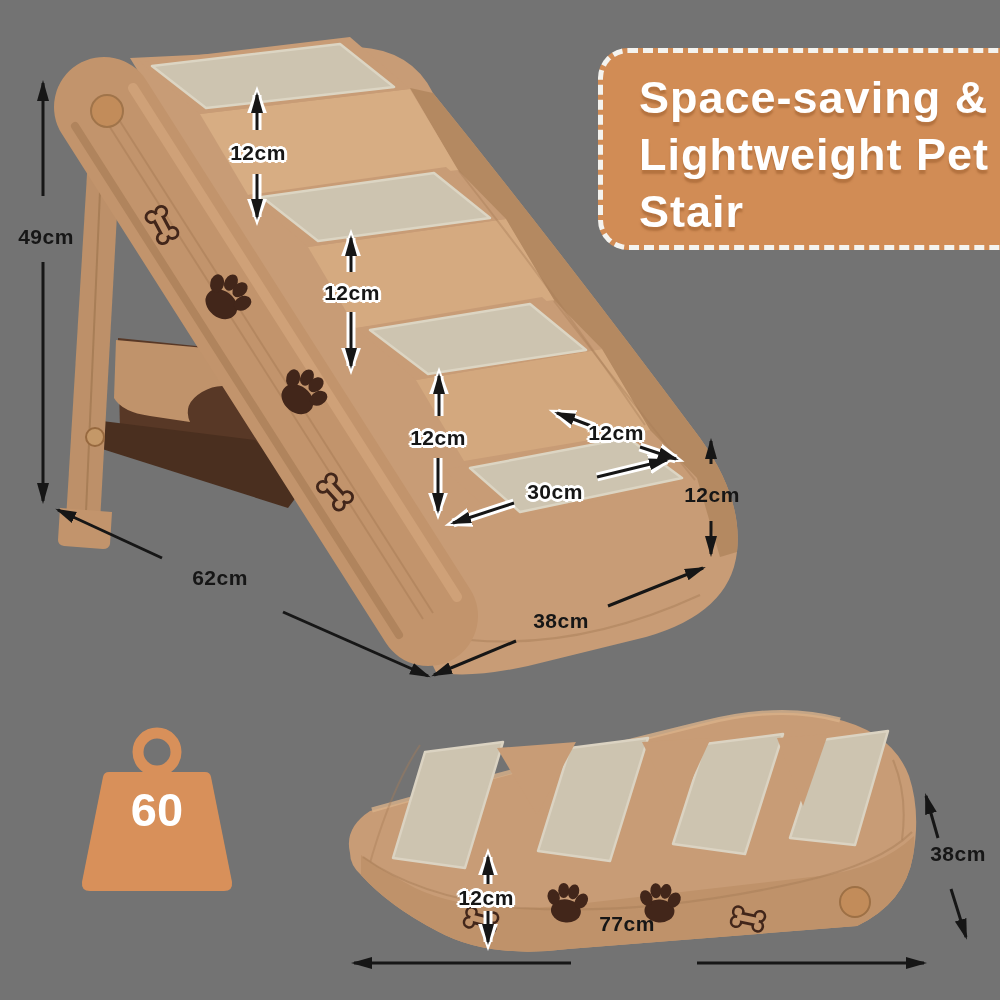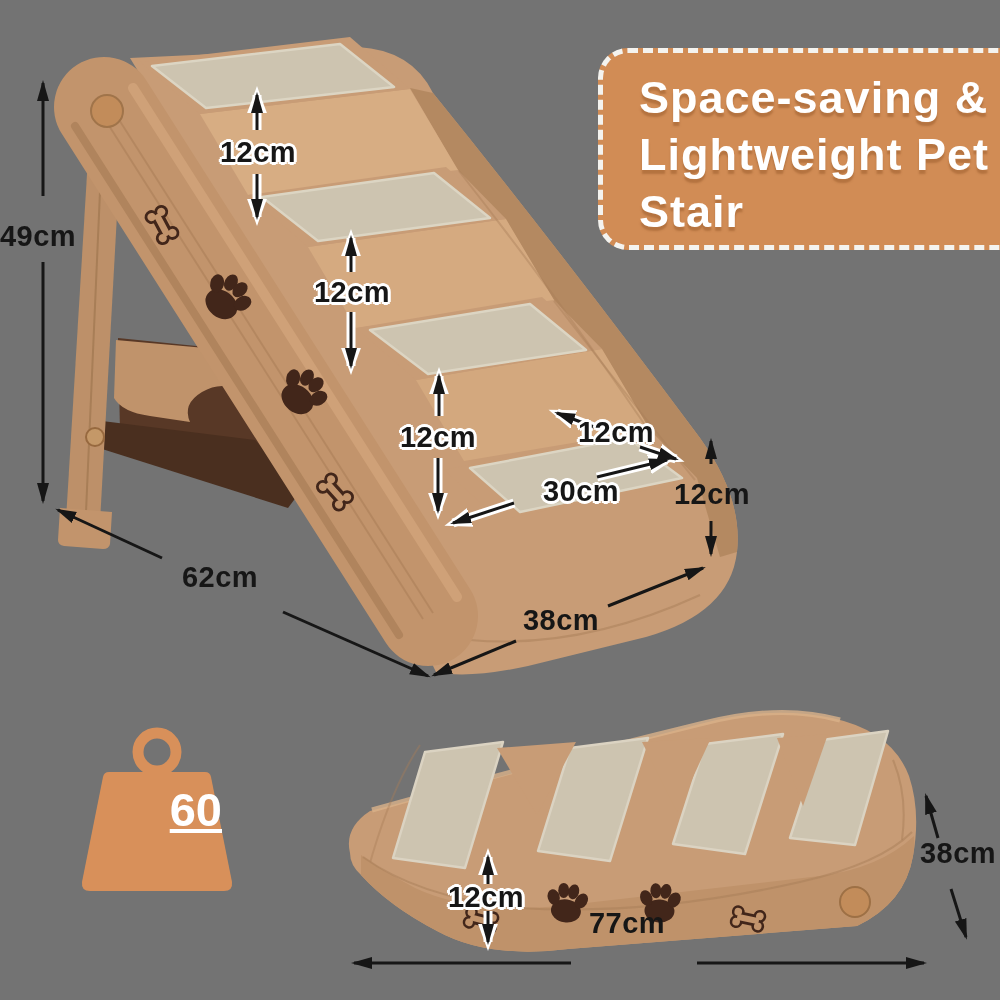--- a/index.html
+++ b/index.html
@@ -3,40 +3,40 @@
 <meta charset="utf-8">
 <style>
   html,body{margin:0;padding:0;background:#e4e3df;}
   .canvas{
     position:relative;width:1000px;height:1000px;overflow:hidden;
     background:#737373;font-family:"Liberation Sans",sans-serif;
   }
   svg{position:absolute;left:0;top:0;}
   .dim{
     position:absolute;transform:translate(-50%,-50%);
-    font-weight:bold;font-size:29px;color:#161616;white-space:nowrap;
+    font-weight:bold;font-size:21px;color:#161616;white-space:nowrap;
     letter-spacing:.5px;line-height:1;
   }
   .dim.out{
     text-shadow:3px 0 0 #fff,-3px 0 0 #fff,0 3px 0 #fff,0 -3px 0 #fff,
       2px 2px 0 #fff,-2px 2px 0 #fff,2px -2px 0 #fff,-2px -2px 0 #fff;
   }
   .badge{
     position:absolute;left:598px;top:48px;width:446px;height:202px;
     box-sizing:border-box;background:#d18c55;border:5px dashed #f4f3ef;
     border-radius:30px;
   }
   .badge-text{
     padding:16px 0 0 36px;font-weight:bold;font-size:45px;line-height:57px;
     color:#ffffff;letter-spacing:1px;
     text-shadow:0 4px 2px rgba(164,102,52,.65);
   }
   .weight-text{
-    position:absolute;left:92px;top:784px;width:130px;text-align:right;
-    font-weight:bold;font-size:47px;line-height:52px;color:#ffffff;text-decoration:underline;
+    position:absolute;left:92px;top:784px;width:130px;text-align:center;
+    font-weight:bold;font-size:47px;line-height:52px;color:#ffffff;
   }
 </style>
 </head>
 <body>
 
 <div class="canvas">
 
   <svg width="1000" height="1000" viewBox="0 0 1000 1000">
     <defs>
       <marker id="mA" markerUnits="userSpaceOnUse" markerWidth="24" markerHeight="18" refX="18" refY="8" orient="auto">
@@ -208,25 +208,25 @@
       <div>Space-saving &amp;</div>
       <div>Lightweight Pet</div>
       <div>Stair</div>
     </div>
   </div>
 
   <div class="weight-text">
     <div>60</div>
   </div>
 
-  <div class="dim" style="left:38px;top:236px">49cm</div>
+  <div class="dim" style="left:46px;top:236px">49cm</div>
   <div class="dim out" style="left:258px;top:152px">12cm</div>
   <div class="dim out" style="left:352px;top:292px">12cm</div>
   <div class="dim out" style="left:438px;top:437px">12cm</div>
-  <div class="dim out" style="left:581px;top:491px">30cm</div>
+  <div class="dim out" style="left:555px;top:491px">30cm</div>
   <div class="dim out" style="left:616px;top:432px">12cm</div>
   <div class="dim" style="left:712px;top:494px">12cm</div>
   <div class="dim" style="left:220px;top:577px">62cm</div>
   <div class="dim" style="left:561px;top:620px">38cm</div>
   <div class="dim out" style="left:486px;top:897px">12cm</div>
   <div class="dim" style="left:627px;top:923px">77cm</div>
   <div class="dim" style="left:958px;top:853px">38cm</div>
 
 </div>
 

